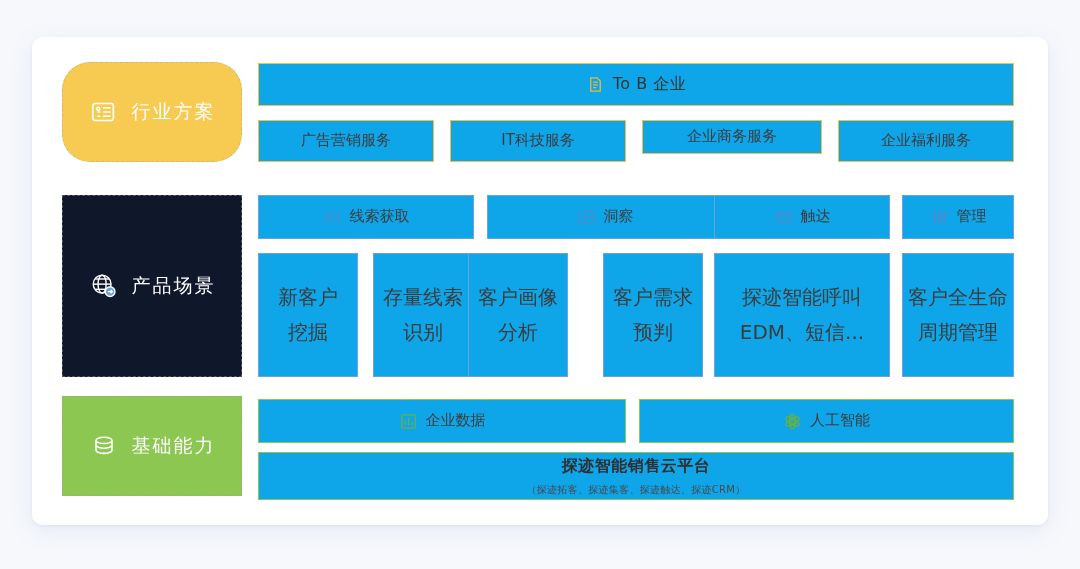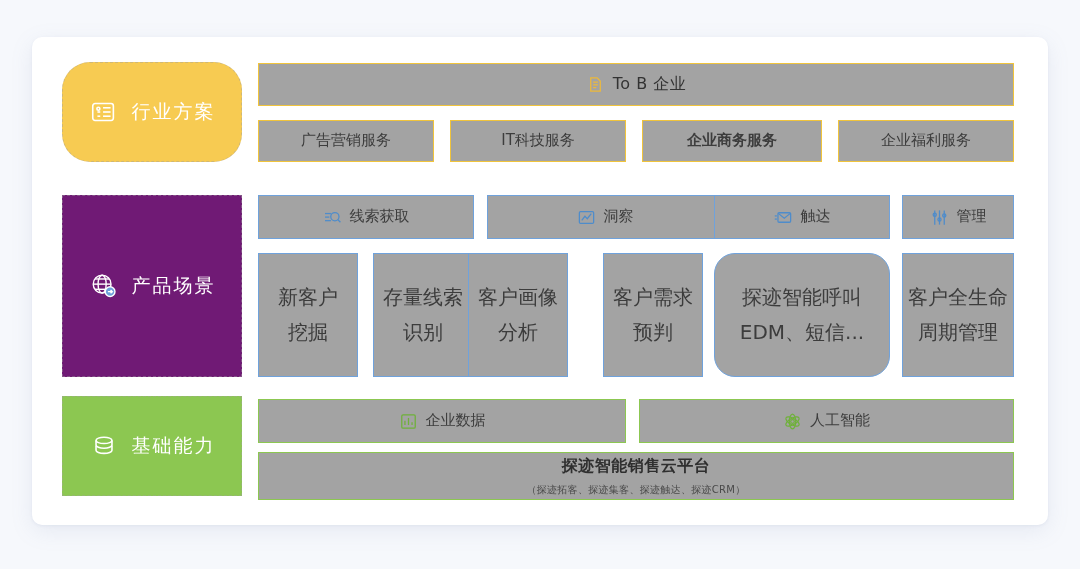--- a/index.html
+++ b/index.html
@@ -35,21 +35,21 @@
   }
   .label-text {
     font-size: 19px; letter-spacing: 2px; color: #fff; white-space: nowrap;
   }
   .label-icon { width: 30px; height: 30px; flex: 0 0 auto; display:block; }
 
   
   .obox {
     position: absolute;
     display: flex; align-items: center; justify-content: center;
-    background: #a3a3a3;
+    background: #0ea5e9;
     font-size: 15px;
     color: #3d3d3d;
     text-align: center;
     line-height: 1.55;
   }
   .obox .bx-icon { width: 19px; height: 19px; margin-right: 8px; flex: 0 0 auto; }
   .row-inner { display:flex; align-items:center; justify-content:center; }
 
   .y-border { border: 1.6px solid #f0c43c; }
   .b-border { border: 1.4px solid #6fa2dc; }
@@ -93,28 +93,28 @@
         <span style="font-size:16px;color:#333;letter-spacing:.5px;">To B 企业</span>
       </span>
     </div>
 
     <div class="obox y-border" style="left:226px; top:83px; width:176px; height:42px;">
       <span>广告营销服务</span>
     </div>
     <div class="obox y-border" style="left:418px; top:83px; width:176px; height:42px;">
       <span>IT科技服务</span>
     </div>
-    <div class="obox y-border" style="left:610px; top:83px; width:180px; height:42px;font-weight:bold;">
+    <div class="obox y-border" style="left:610px; top:83px; width:180px; height:34px;">
       <span>企业商务服务</span>
     </div>
     <div class="obox y-border" style="left:806px; top:83px; width:176px; height:42px;">
       <span>企业福利服务</span>
     </div>
 
-    <div class="label-block" style="left:30px; top:158px; width:180px; height:182px; background:#701a75;">
+    <div class="label-block" style="left:30px; top:158px; width:180px; height:182px; background:#0f172a;">
       <div class="label-inner">
         <svg class="label-icon" viewBox="0 0 32 32" fill="none" stroke="#ffffff" stroke-width="1.5">
           <circle cx="14" cy="14" r="9.5"></circle>
           <ellipse cx="14" cy="14" rx="4.3" ry="9.5"></ellipse>
           <line x1="4.5" y1="14" x2="23.5" y2="14"></line>
           <line x1="6.6" y1="8.5" x2="21.4" y2="8.5"></line>
           <line x1="6.6" y1="19.5" x2="21.4" y2="19.5"></line>
           <circle cx="22.5" cy="22" r="5.2" fill="#6CA0DA"></circle>
           <path d="M20.2 22h4.6M23 20.2l1.9 1.8-1.9 1.8"></path>
         </svg>
@@ -185,21 +185,21 @@
         <span>客户画像</span>
         <span>分析</span>
       </span>
     </div>
     <div class="obox b-border" style="left:571px; top:216px; width:100px; height:124px;">
       <span class="txt2">
         <span>客户需求</span>
         <span>预判</span>
       </span>
     </div>
-    <div class="obox b-border" style="left:682px; top:216px; width:176px; height:124px;border-radius:21px;">
+    <div class="obox b-border" style="left:682px; top:216px; width:176px; height:124px;">
       <span class="txt2">
         <span>探迹智能呼叫</span>
         <span>EDM、短信...</span>
       </span>
     </div>
     <div class="obox b-border" style="left:870px; top:216px; width:112px; height:124px;">
       <span class="txt2">
         <span>客户全生命</span>
         <span>周期管理</span>
       </span>

